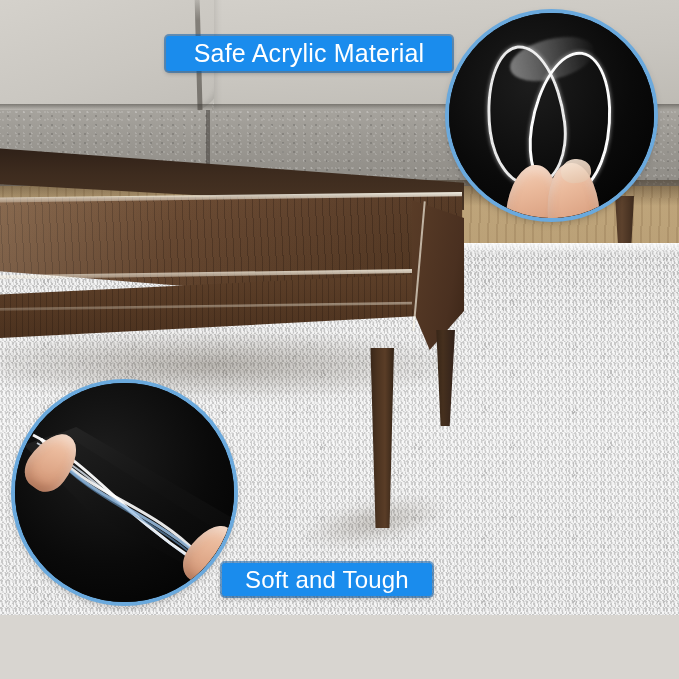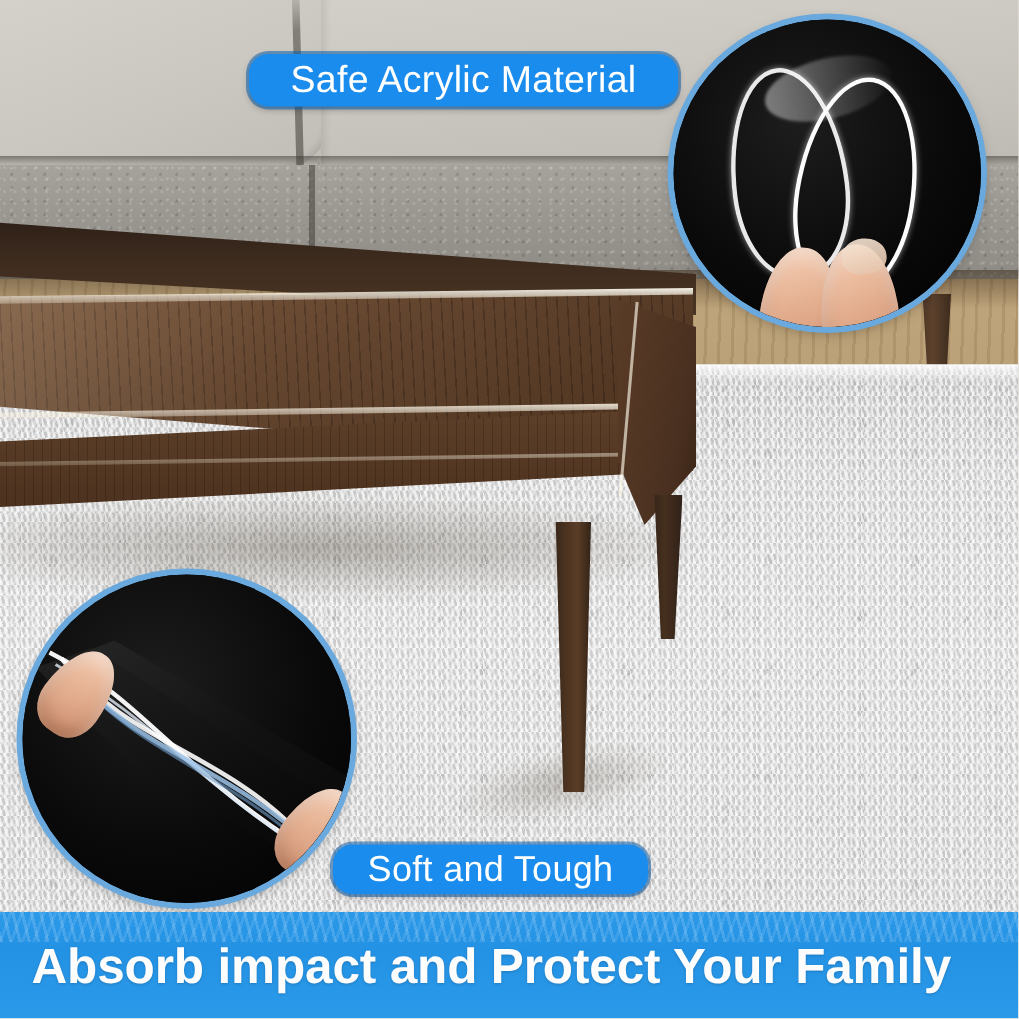--- a/index.html
+++ b/index.html
@@ -268,21 +268,21 @@
     clip-path: polygon(2% 10%, 18% 2%, 100% 78%, 88% 99%, 30% 52%);
     opacity: .9;
   }
   .curve-svg { position: absolute; left: 0; top: 0; }
 
   
   .badge {
     position: absolute;
     background: #1a8ced;
     color: #ffffff;
-    border-radius: 13px;
+    border-radius: 3px;
     font-weight: 400;
     letter-spacing: .2px;
     white-space: nowrap;
     box-shadow: 0 0 0 2px rgba(15,95,170,0.55), 0 2px 5px rgba(0,0,0,0.30);
     display: flex; align-items: center; justify-content: center;
   }
   .badge-top {
     left: 166px; top: 36px; width: 286px; height: 35px;
     font-size: 25px;
   }
@@ -383,18 +383,14 @@
   </div>
 
   <div class="badge badge-top">
     <span>Safe Acrylic Material</span>
   </div>
 
   <div class="badge badge-bottom">
     <span>Soft and Tough</span>
   </div>
 
-  <div class="banner">
-    <div class="banner-speckle"></div>
-    <div class="banner-text">Absorb impact and Protect Your Family</div>
-  </div>
 
 </div>
 
 </body></html>

